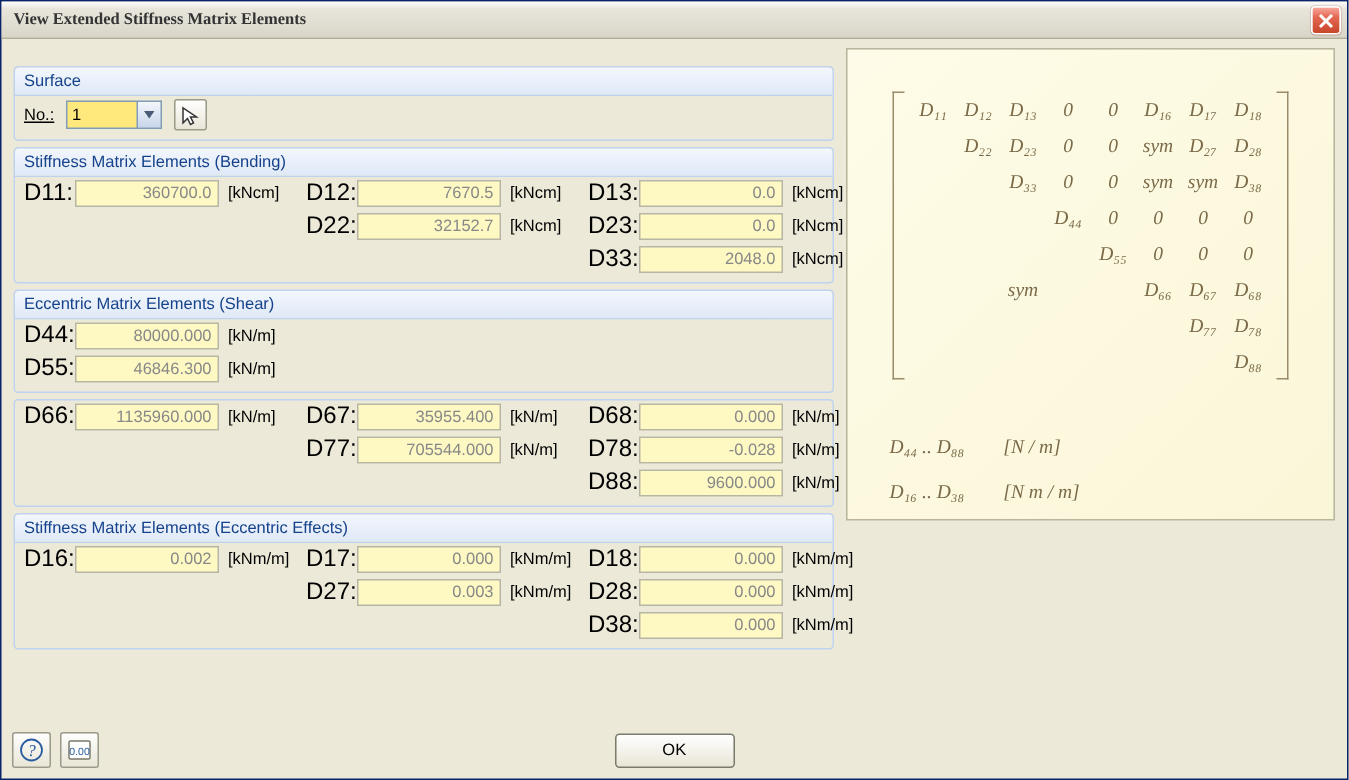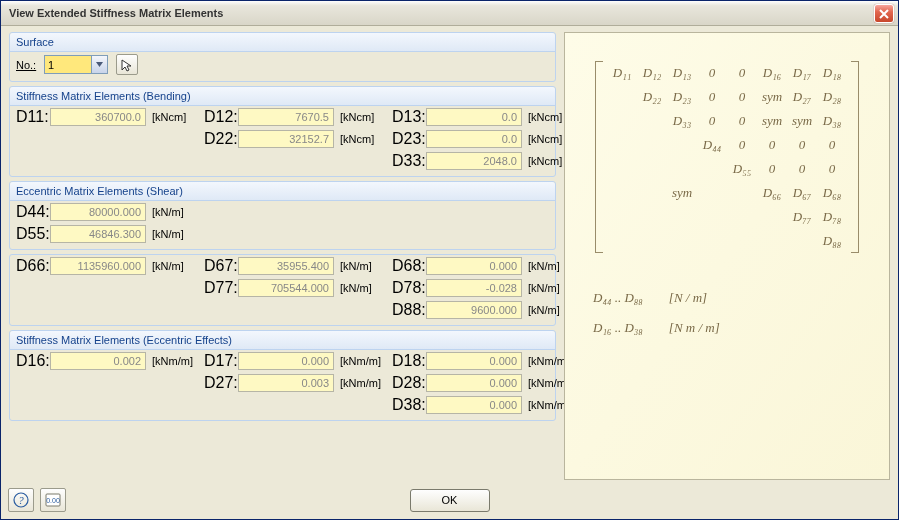--- a/index.html
+++ b/index.html
@@ -20,20 +20,21 @@
     border-bottom: 1px solid #b0ad9a;
     display: flex;
     align-items: center;
     padding: 0 4px 0 8px;
     position: relative;
   }
   .titlebar-text {
     font-weight: bold;
     font-size: 11px;
     color: #333;
+    font-family: Liberation Serif, serif;
   }
   .close-btn {
     position: absolute;
     right: 4px;
     top: 3px;
     width: 20px;
     height: 19px;
     background: linear-gradient(to bottom, #f7a69c, #e2664f 40%, #c8472b);
     border: 1px solid #fff;
     border-radius: 3px;
@@ -49,27 +50,28 @@
   .content {
     display: flex;
     padding: 6px 8px 0 8px;
     gap: 8px;
   }
   .left-col {
     width: 547px;
     display: flex;
     flex-direction: column;
     gap: 4px;
+    margin-top: 12px;
   }
   .right-col {
     flex: 1;
     background: #fdfbe7;
     background: linear-gradient(to bottom right, #fefce8, #faf6d8);
     border: 1px solid #b9b59d;
-    height: 448px;
+    height: 315px;
     padding: 24px 8px 10px 8px;
     font-family: "Times New Roman", serif;
     font-style: italic;
     color: #7a6a48;
     font-size: 13px;
     position: relative;
   }
   .group {
     border: 1px solid #bdd3ef;
     border-radius: 3px;

